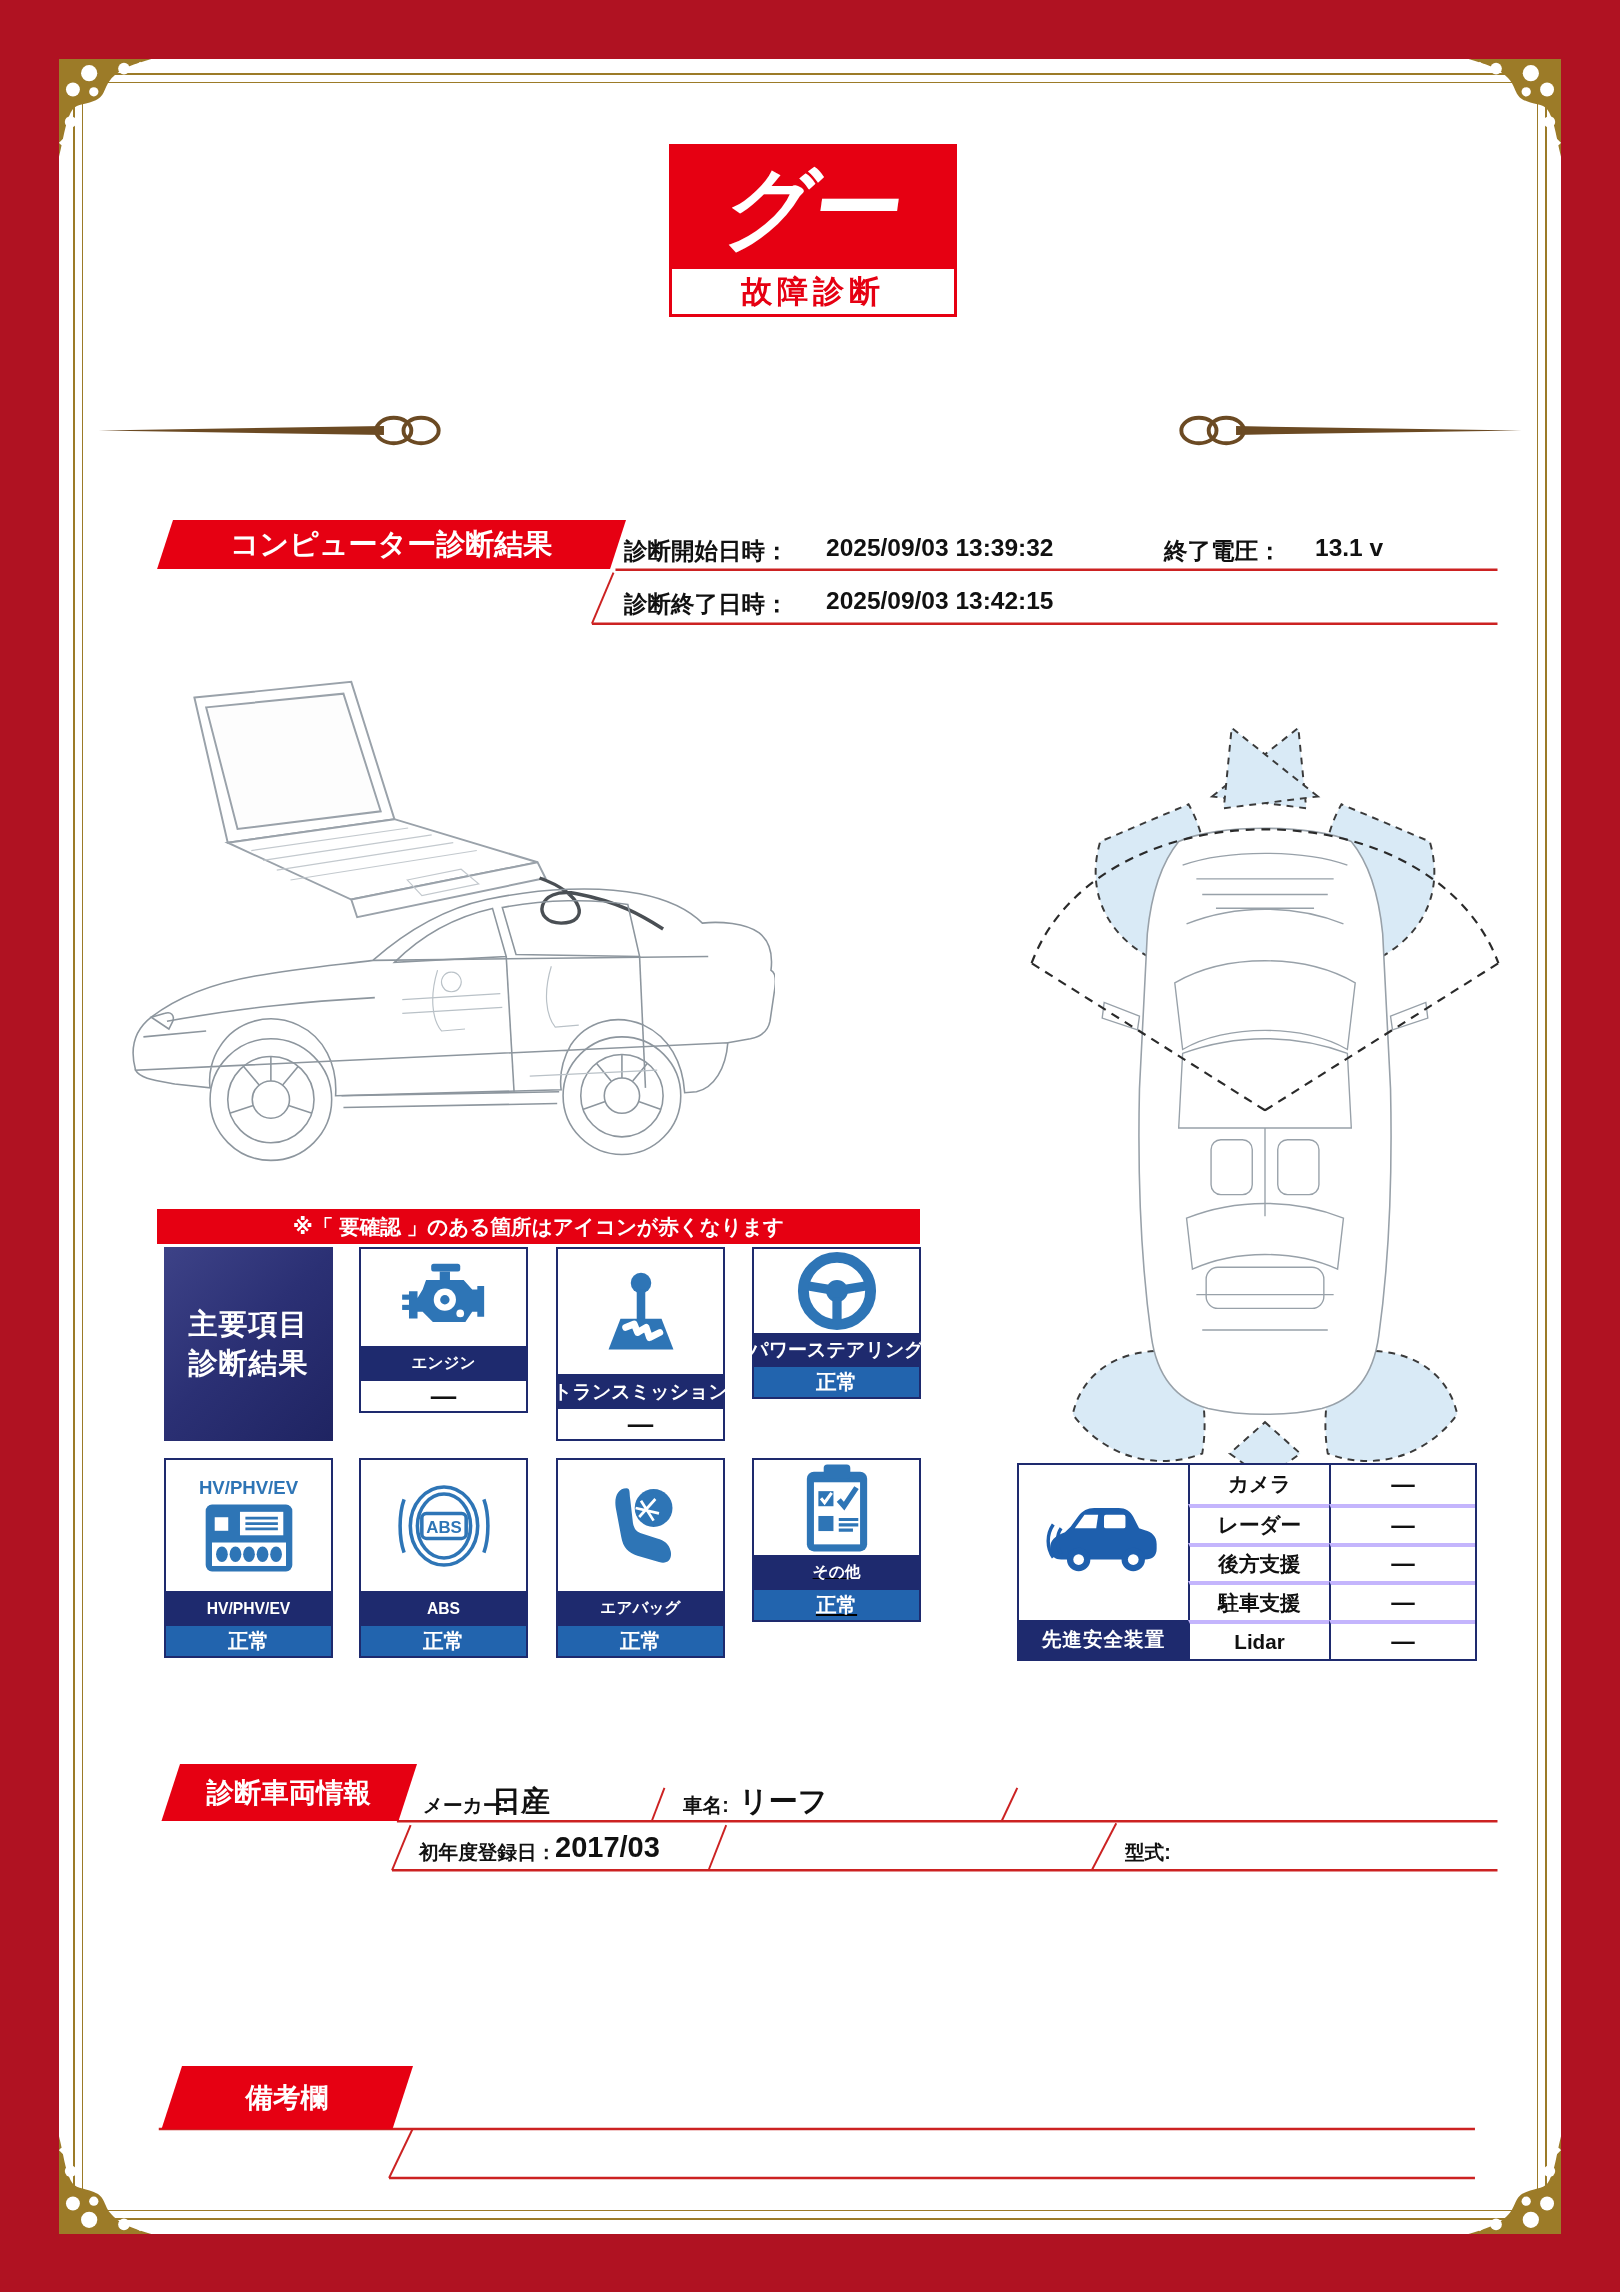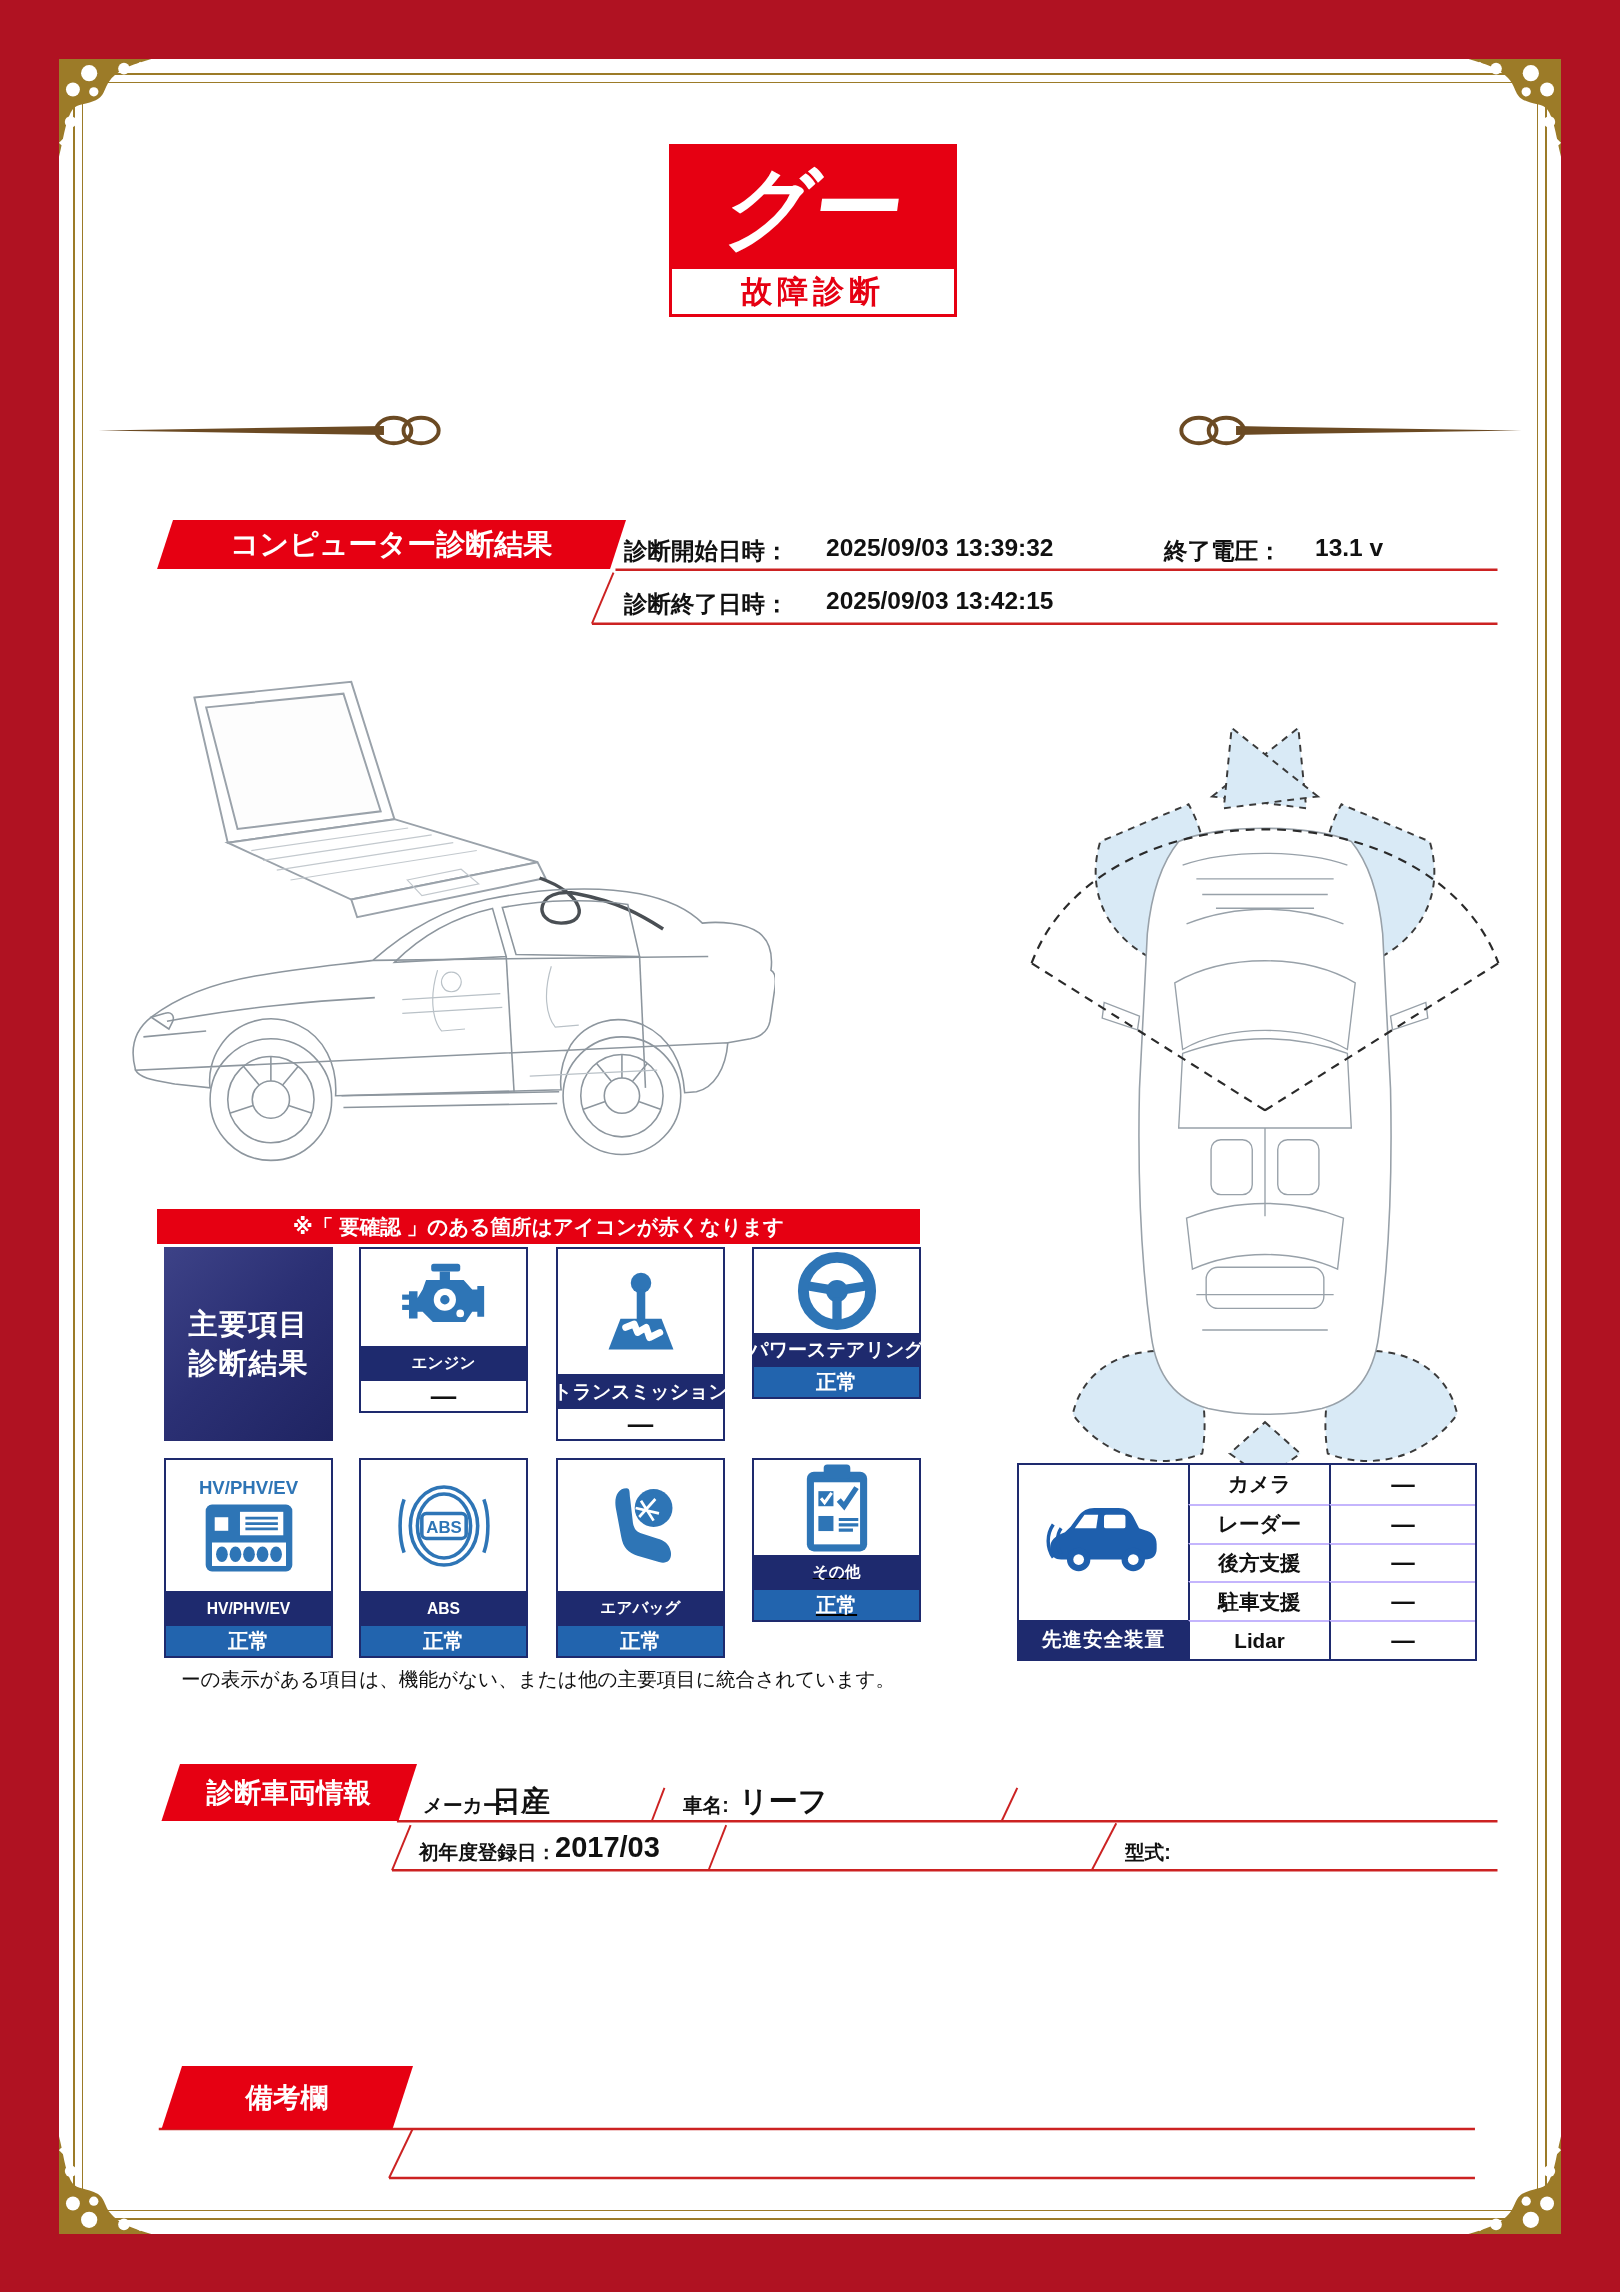--- a/index.html
+++ b/index.html
@@ -52,21 +52,21 @@
           display:grid;grid-template-columns:169px 141px 1fr;grid-template-rows:repeat(5,1fr);
           background:#fff;z-index:6;}
   .s-icon-cell{grid-column:1;grid-row:1/6;display:flex;flex-direction:column;}
   .s-icon-wrap{flex:1;display:flex;align-items:center;justify-content:center;}
   .s-title{height:39px;background:#1e2a6e;color:#fff;display:flex;align-items:center;justify-content:center;
            font-size:19.6px;font-weight:800;letter-spacing:1px;}
   .s-name{grid-column:2;border-left:2px solid #1e2a6e;display:flex;align-items:center;justify-content:center;
           font-size:20.6px;font-weight:700;color:#111;}
   .s-val{grid-column:3;border-left:2px solid #1e2a6e;display:flex;align-items:center;justify-content:center;
          font-size:23.5px;font-weight:800;color:#111;}
-  .s-bt{border-top:2px solid #c4b5fd;}
+  .s-bt{border-top:4px solid #c4b5fd;}
   
   .veh-lbl{font-size:19.6px;font-weight:700;color:#111;white-space:nowrap;z-index:6;}
   .veh-val{font-size:29px;font-weight:700;color:#111;white-space:nowrap;z-index:6;}
   svg{display:block;}
 </style>
 </head>
 <body>
 
 <div class="page">
 
@@ -311,21 +311,20 @@
         <path d="M30,42 L34,47 L42,36" stroke="#ffffff" stroke-width="3.5" fill="none"></path>
         <path d="M50,44 L56,51 L70,30" stroke="#2e75b6" stroke-width="6" fill="none"></path>
         <rect x="27" y="62" width="17" height="17" fill="#2e75b6"></rect>
         <path d="M50,66 L72,66 M50,72 L72,72 M50,78 L66,78" stroke="#2e75b6" stroke-width="3.5"></path>
       </svg>
     </div>
     <div class="label">その他</div>
     <div class="status normal">正常</div>
   </div>
 
-  <div class="abs footnote">ーの表示がある項目は、機能がない、または他の主要項目に統合されています。</div>
 
   <div class="abs safety">
     <div class="s-icon-cell">
       <div class="s-icon-wrap">
         <svg width="122" height="78" viewBox="0 0 124 80">
           <path d="M22,30 C10,34 6,40 7,48 C8,55 12,58 18,58 L104,58 C112,58 116,54 116,47 L116,42
                    C116,34 111,30 104,28 L98,26 L92,14 C89,8 84,5 77,5 L52,5 C45,5 40,8 36,13 L28,24 Z" fill="#1e5fad"></path>
           <path d="M42,12 L56,12 L54,26 L32,26 Z" fill="#ffffff"></path>
           <rect x="62" y="12" width="22" height="14" rx="2" fill="#ffffff"></rect>
           <circle cx="36" cy="58" r="12" fill="#1e5fad"></circle>

